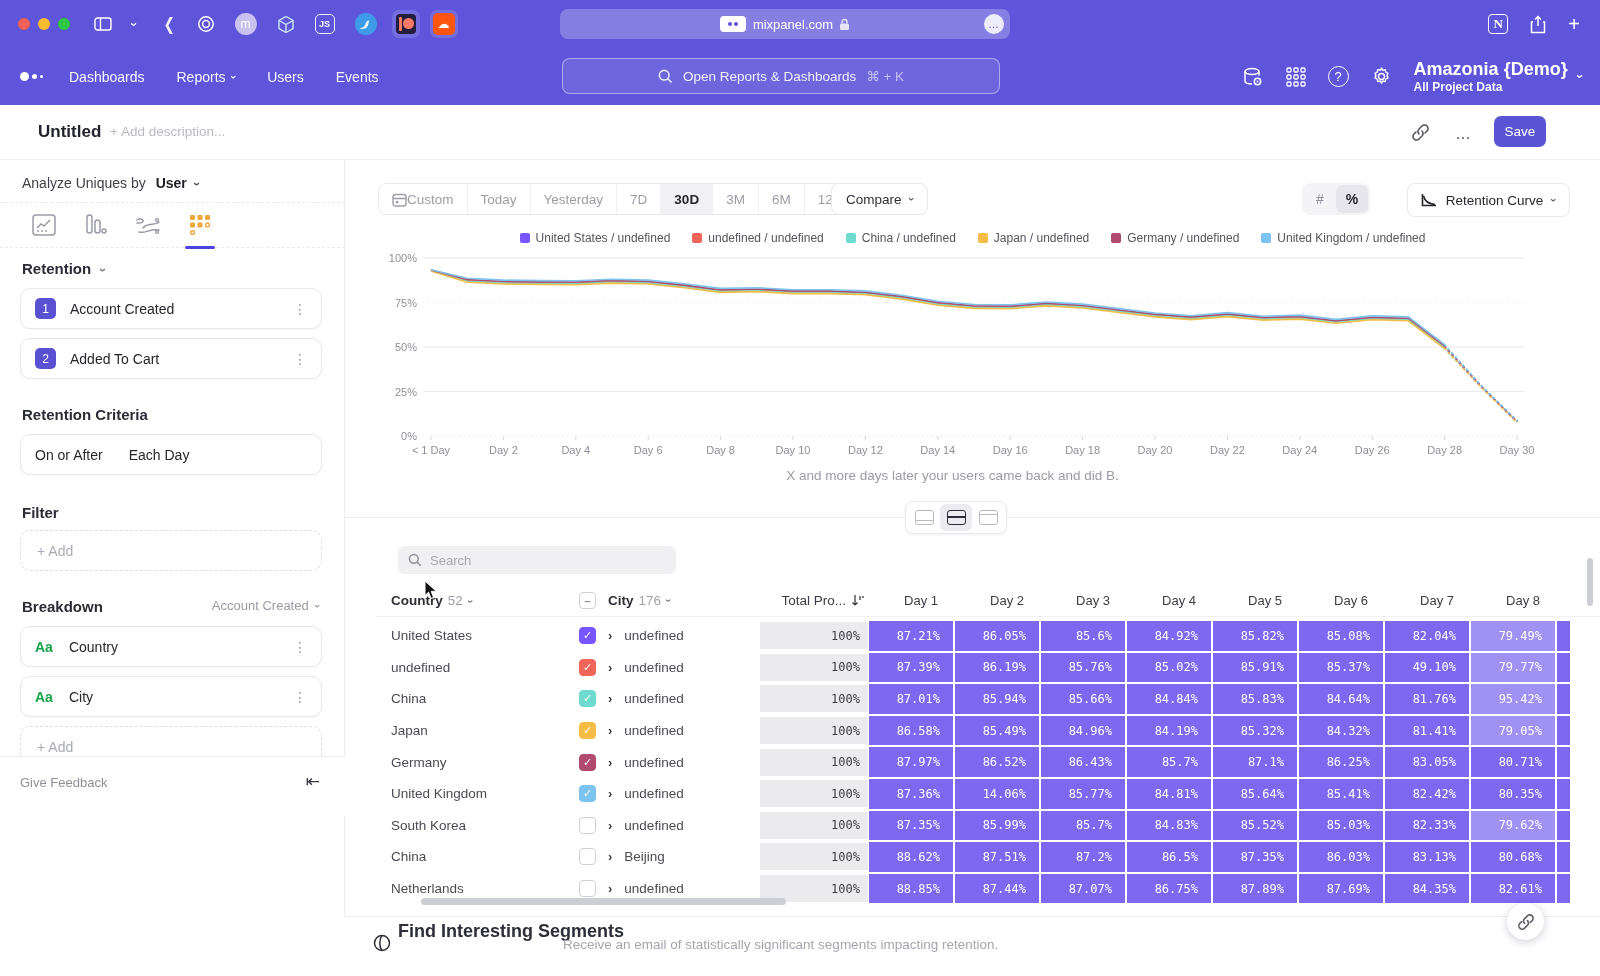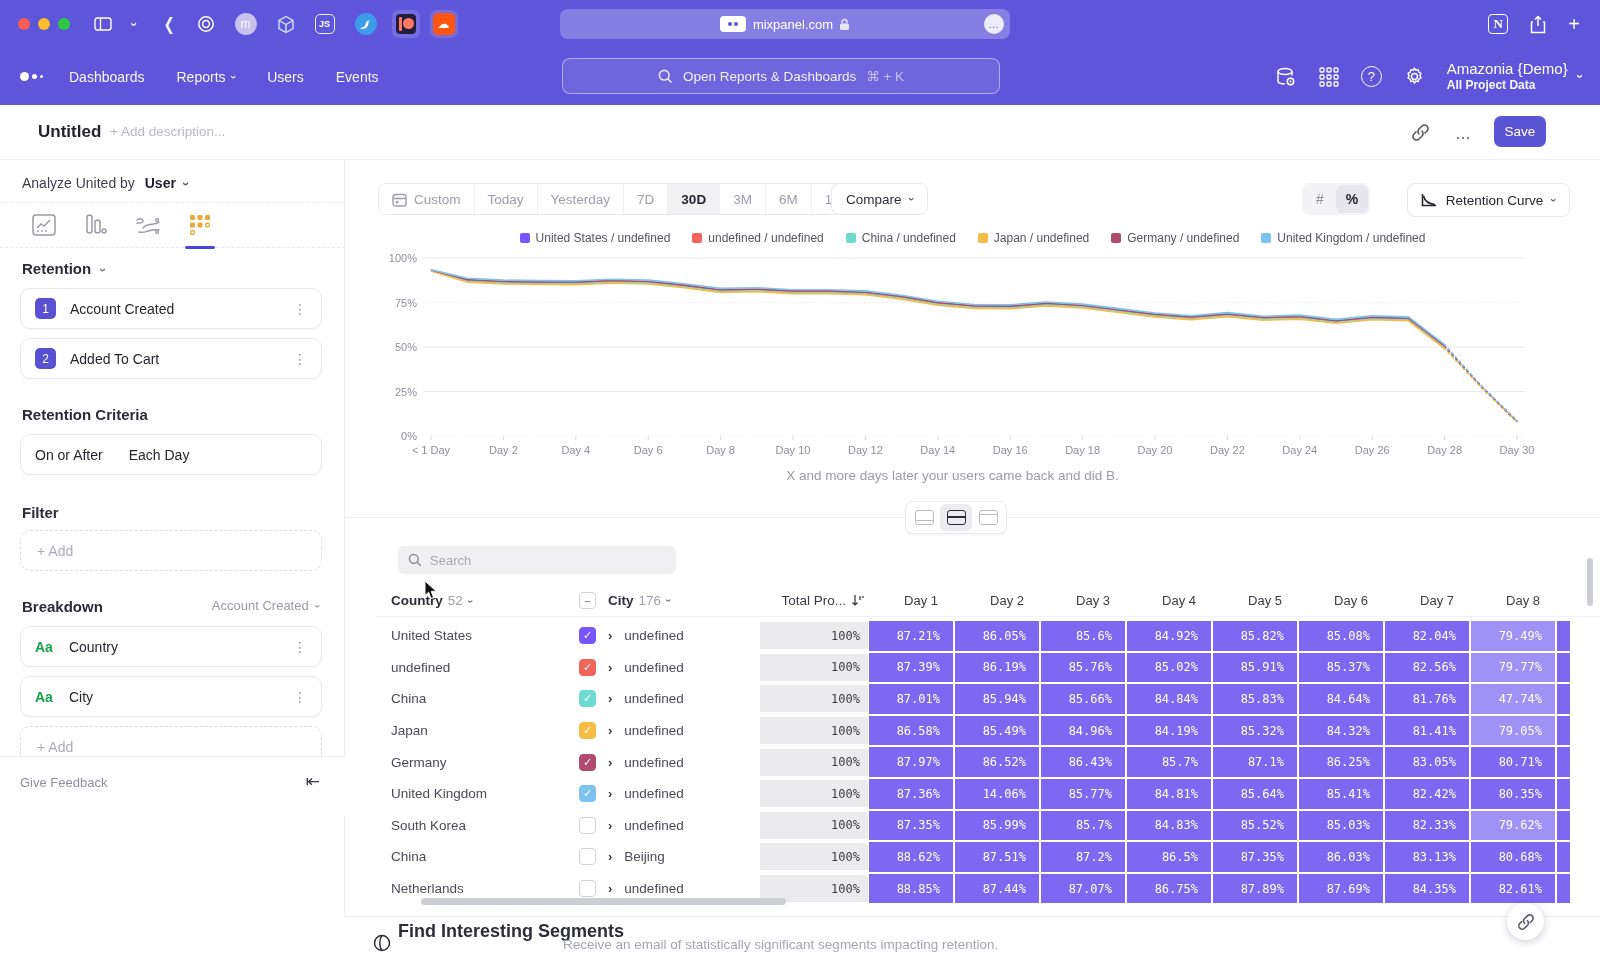--- a/index.html
+++ b/index.html
@@ -20,21 +20,21 @@
   .js-badge { width:20px; height:20px; border:1.5px solid rgba(255,255,255,.9); border-radius:5px; color:#fff; font-size:9px; font-weight:bold; display:flex; align-items:center; justify-content:center; }
 
   
   .nav { position:absolute; left:0; top:48px; width:1600px; height:57px; background:#5e55da; display:flex; align-items:center; }
   .logo-dots { display:flex; align-items:center; gap:3px; margin:0 26px 0 20px; }
   .logo-dots i { background:#fff; border-radius:50%; display:block; }
   .nav-item { color:rgba(255,255,255,.95); font-size:14px; margin-right:32px; display:flex; align-items:center; gap:6px; }
   .nav-search { position:absolute; left:562px; top:10px; width:438px; height:36px; border:1px solid rgba(255,255,255,.45); background:rgba(255,255,255,.10); border-radius:8px; display:flex; align-items:center; justify-content:center; gap:10px; color:rgba(255,255,255,.9); font-size:13.5px; }
   .nav-right { position:absolute; right:18px; top:0; height:57px; display:flex; align-items:center; gap:22px; color:#fff; }
   .proj { text-align:left; line-height:1.25; }
-  .proj .p1 { font-size:15px; font-weight:normal; }
+  .proj .p1 { font-size:18px; font-weight:bold; }
   .proj .p2 { font-size:12px; font-weight:bold; opacity:.95; }
   .chev { display:inline-block; transform:rotate(90deg); font-weight:bold; }
 
   
   .rep-head { position:absolute; left:0; top:105px; width:1600px; height:55px; background:#fff; border-bottom:1px solid #efeff3; }
   .rep-title { position:absolute; left:38px; top:17px; font-size:17px; font-weight:600; color:#23232e; }
   .rep-desc { position:absolute; left:110px; top:19px; font-size:13.5px; color:#b9b9c4; }
   .save-btn { position:absolute; right:54px; top:11px; width:52px; height:31px; background:#5a54d4; color:#fff; border:none; border-radius:7px; font-size:13.5px; font-family:inherit; }
   .dots-btn { position:absolute; right:128px; top:20px; color:#4b4b56; font-size:16px; letter-spacing:1px; }
   .hdr-link { position:absolute; right:170px; top:18px; }
@@ -53,21 +53,21 @@
   .kebab { color:#9a9aa6; font-size:14px; }
   .dash-add { position:absolute; left:20px; width:302px; height:41px; border:1px dashed #dcdce5; border-radius:10px; display:flex; align-items:center; padding:0 16px; color:#ababb8; font-size:14px; }
   .aa { color:#17a34a; font-weight:bold; font-size:14px; margin-right:16px; }
   .sb-footer { position:absolute; left:0; top:756px; width:345px; height:60px; border-top:1px solid #ededf1; background:#fff; }
   .give-fb { position:absolute; left:20px; top:18px; font-size:13px; color:#8f8f9b; }
   .collapse { position:absolute; right:25px; top:14px; font-size:17px; color:#3a3a46; }
 
   
   .content { position:absolute; left:345px; top:160px; width:1255px; height:756px; background:#fff; overflow:hidden; }
   .ranges { position:absolute; left:33px; top:23px; height:32px; border:1px solid #e7e7ee; border-radius:8px; display:flex; overflow:hidden; background:#fff; }
-  .range-btn { display:flex; align-items:center; gap:7px; padding:0 13px; font-size:13.5px; color:#9d9da9; border-right:1px solid #f0f0f4; background:#fff; }
+  .range-btn { display:flex; align-items:center; padding:0 13px; font-size:13.5px; color:#9d9da9; border-right:1px solid #f0f0f4; background:#fff; }
   .range-btn:last-child { border-right:none; }
   .range-btn.active { background:#f1f1f4; color:#26262f; font-weight:600; }
   .compare-btn { position:absolute; left:486px; top:23px; height:32px; border:1px solid #e7e7ee; border-radius:8px; display:flex; align-items:center; gap:8px; padding:0 14px; font-size:13.5px; color:#2e2e38; background:#fff; }
   .unit-seg { position:absolute; right:230px; top:23px; height:32px; background:#f4f4f7; border-radius:8px; display:flex; padding:2px; }
   .unit-btn { width:32px; display:flex; align-items:center; justify-content:center; font-size:14px; color:#8f8f9b; border-radius:6px; }
   .unit-btn.active { background:#e6e6ec; color:#1f1f2a; font-weight:600; }
   .view-btn { position:absolute; right:30px; top:23px; height:32px; border:1px solid #e7e7ee; border-radius:8px; display:flex; align-items:center; gap:9px; padding:16px 13px; font-size:13.5px; color:#26262f; background:#fff; }
 
   
   .legend { position:absolute; left:0; top:71px; width:1255px; display:flex; justify-content:center; gap:22px; }
@@ -273,21 +273,21 @@
         <path d="M8 11 a3.5 3.5 0 0 1 0-5 l3-3 a3.5 3.5 0 0 1 5 5 l-2 2" fill="none" stroke="#55555f" stroke-width="1.6" stroke-linecap="round"></path>
         <path d="M11 8 a3.5 3.5 0 0 1 0 5 l-3 3 a3.5 3.5 0 0 1-5-5 l2-2" fill="none" stroke="#55555f" stroke-width="1.6" stroke-linecap="round"></path>
       </svg>
   </span>
   <span class="dots-btn">…</span>
   <button class="save-btn">Save</button>
 </div>
 
 <div class="sidebar">
   <div class="sb-analyze">
-    <span>Analyze United by</span>
+    <span>Analyze Uniques by</span>
     <b>User</b>
     <span class="chev" style="font-size:12px;color:#55555f;margin-left:4px;">›</span>
   </div>
   <div class="sb-tabs">
     <span class="sb-tab">
       <svg width="24" height="22" viewBox="0 0 24 22">
           <rect x="1" y="1" width="22" height="20" rx="3" fill="none" stroke="#9a9aa6" stroke-width="1.5"></rect>
           <path d="M5 14 l4-4 3 2 6-6" fill="none" stroke="#9a9aa6" stroke-width="1.5"></path>
           <circle cx="6" cy="17" r=".9" fill="#9a9aa6"></circle>
           <circle cx="10" cy="17" r=".9" fill="#9a9aa6"></circle>
@@ -594,40 +594,40 @@
           <span class="expander">›</span>
           <span class="city-lbl">undefined</span>
         </span>
         <span class="total-cell">100%</span>
         <span class="day-cell">87.39%</span>
         <span class="day-cell">86.19%</span>
         <span class="day-cell">85.76%</span>
         <span class="day-cell">85.02%</span>
         <span class="day-cell">85.91%</span>
         <span class="day-cell">85.37%</span>
-        <span class="day-cell">82.56%</span>
+        <span class="day-cell">49.10%</span>
         <span class="day-cell light">79.77%</span>
         <span class="sliver"></span>
       </div>
       <div class="t-row t-grid">
         <span class="row-name">China</span>
         <span class="cityc">
           <span class="cbx" style="background:#6fdbd0;border-color:#6fdbd0;">✓</span>
           <span class="expander">›</span>
           <span class="city-lbl">undefined</span>
         </span>
         <span class="total-cell">100%</span>
         <span class="day-cell">87.01%</span>
         <span class="day-cell">85.94%</span>
         <span class="day-cell">85.66%</span>
         <span class="day-cell">84.84%</span>
         <span class="day-cell">85.83%</span>
         <span class="day-cell">84.64%</span>
         <span class="day-cell">81.76%</span>
-        <span class="day-cell light">47.74%</span>
+        <span class="day-cell light">95.42%</span>
         <span class="sliver"></span>
       </div>
       <div class="t-row t-grid">
         <span class="row-name">Japan</span>
         <span class="cityc">
           <span class="cbx" style="background:#f6bc45;border-color:#f6bc45;">✓</span>
           <span class="expander">›</span>
           <span class="city-lbl">undefined</span>
         </span>
         <span class="total-cell">100%</span>

